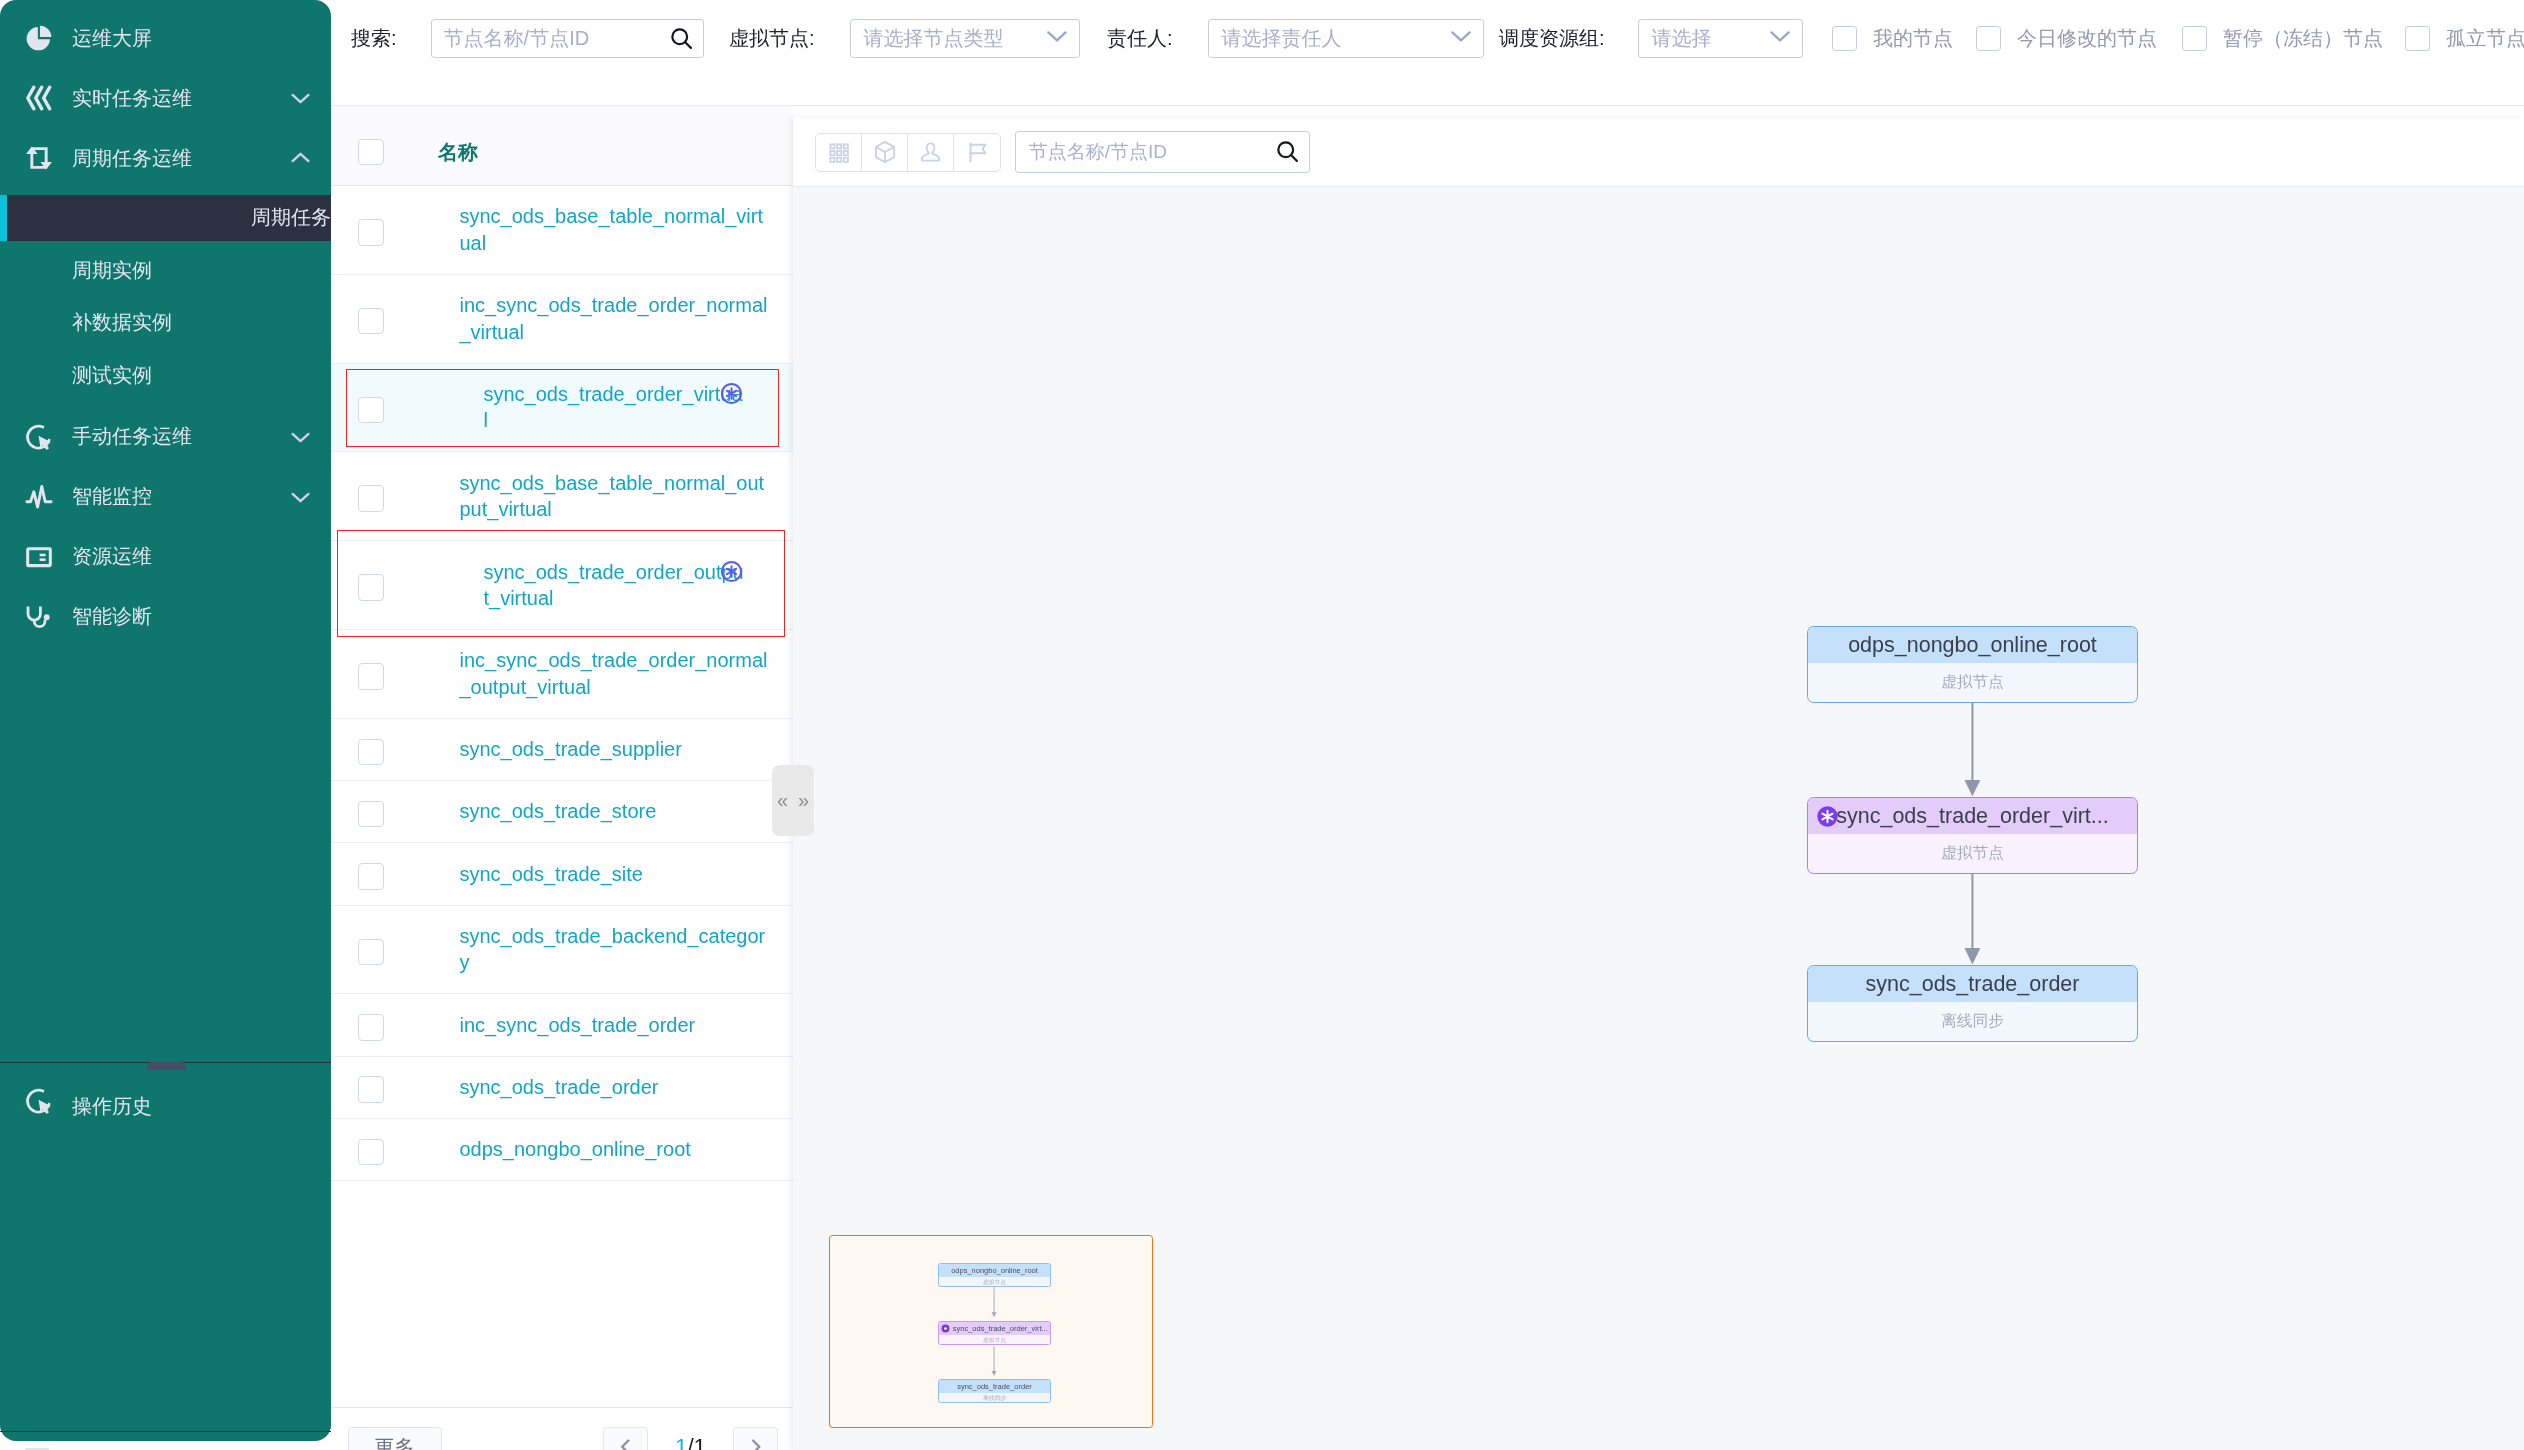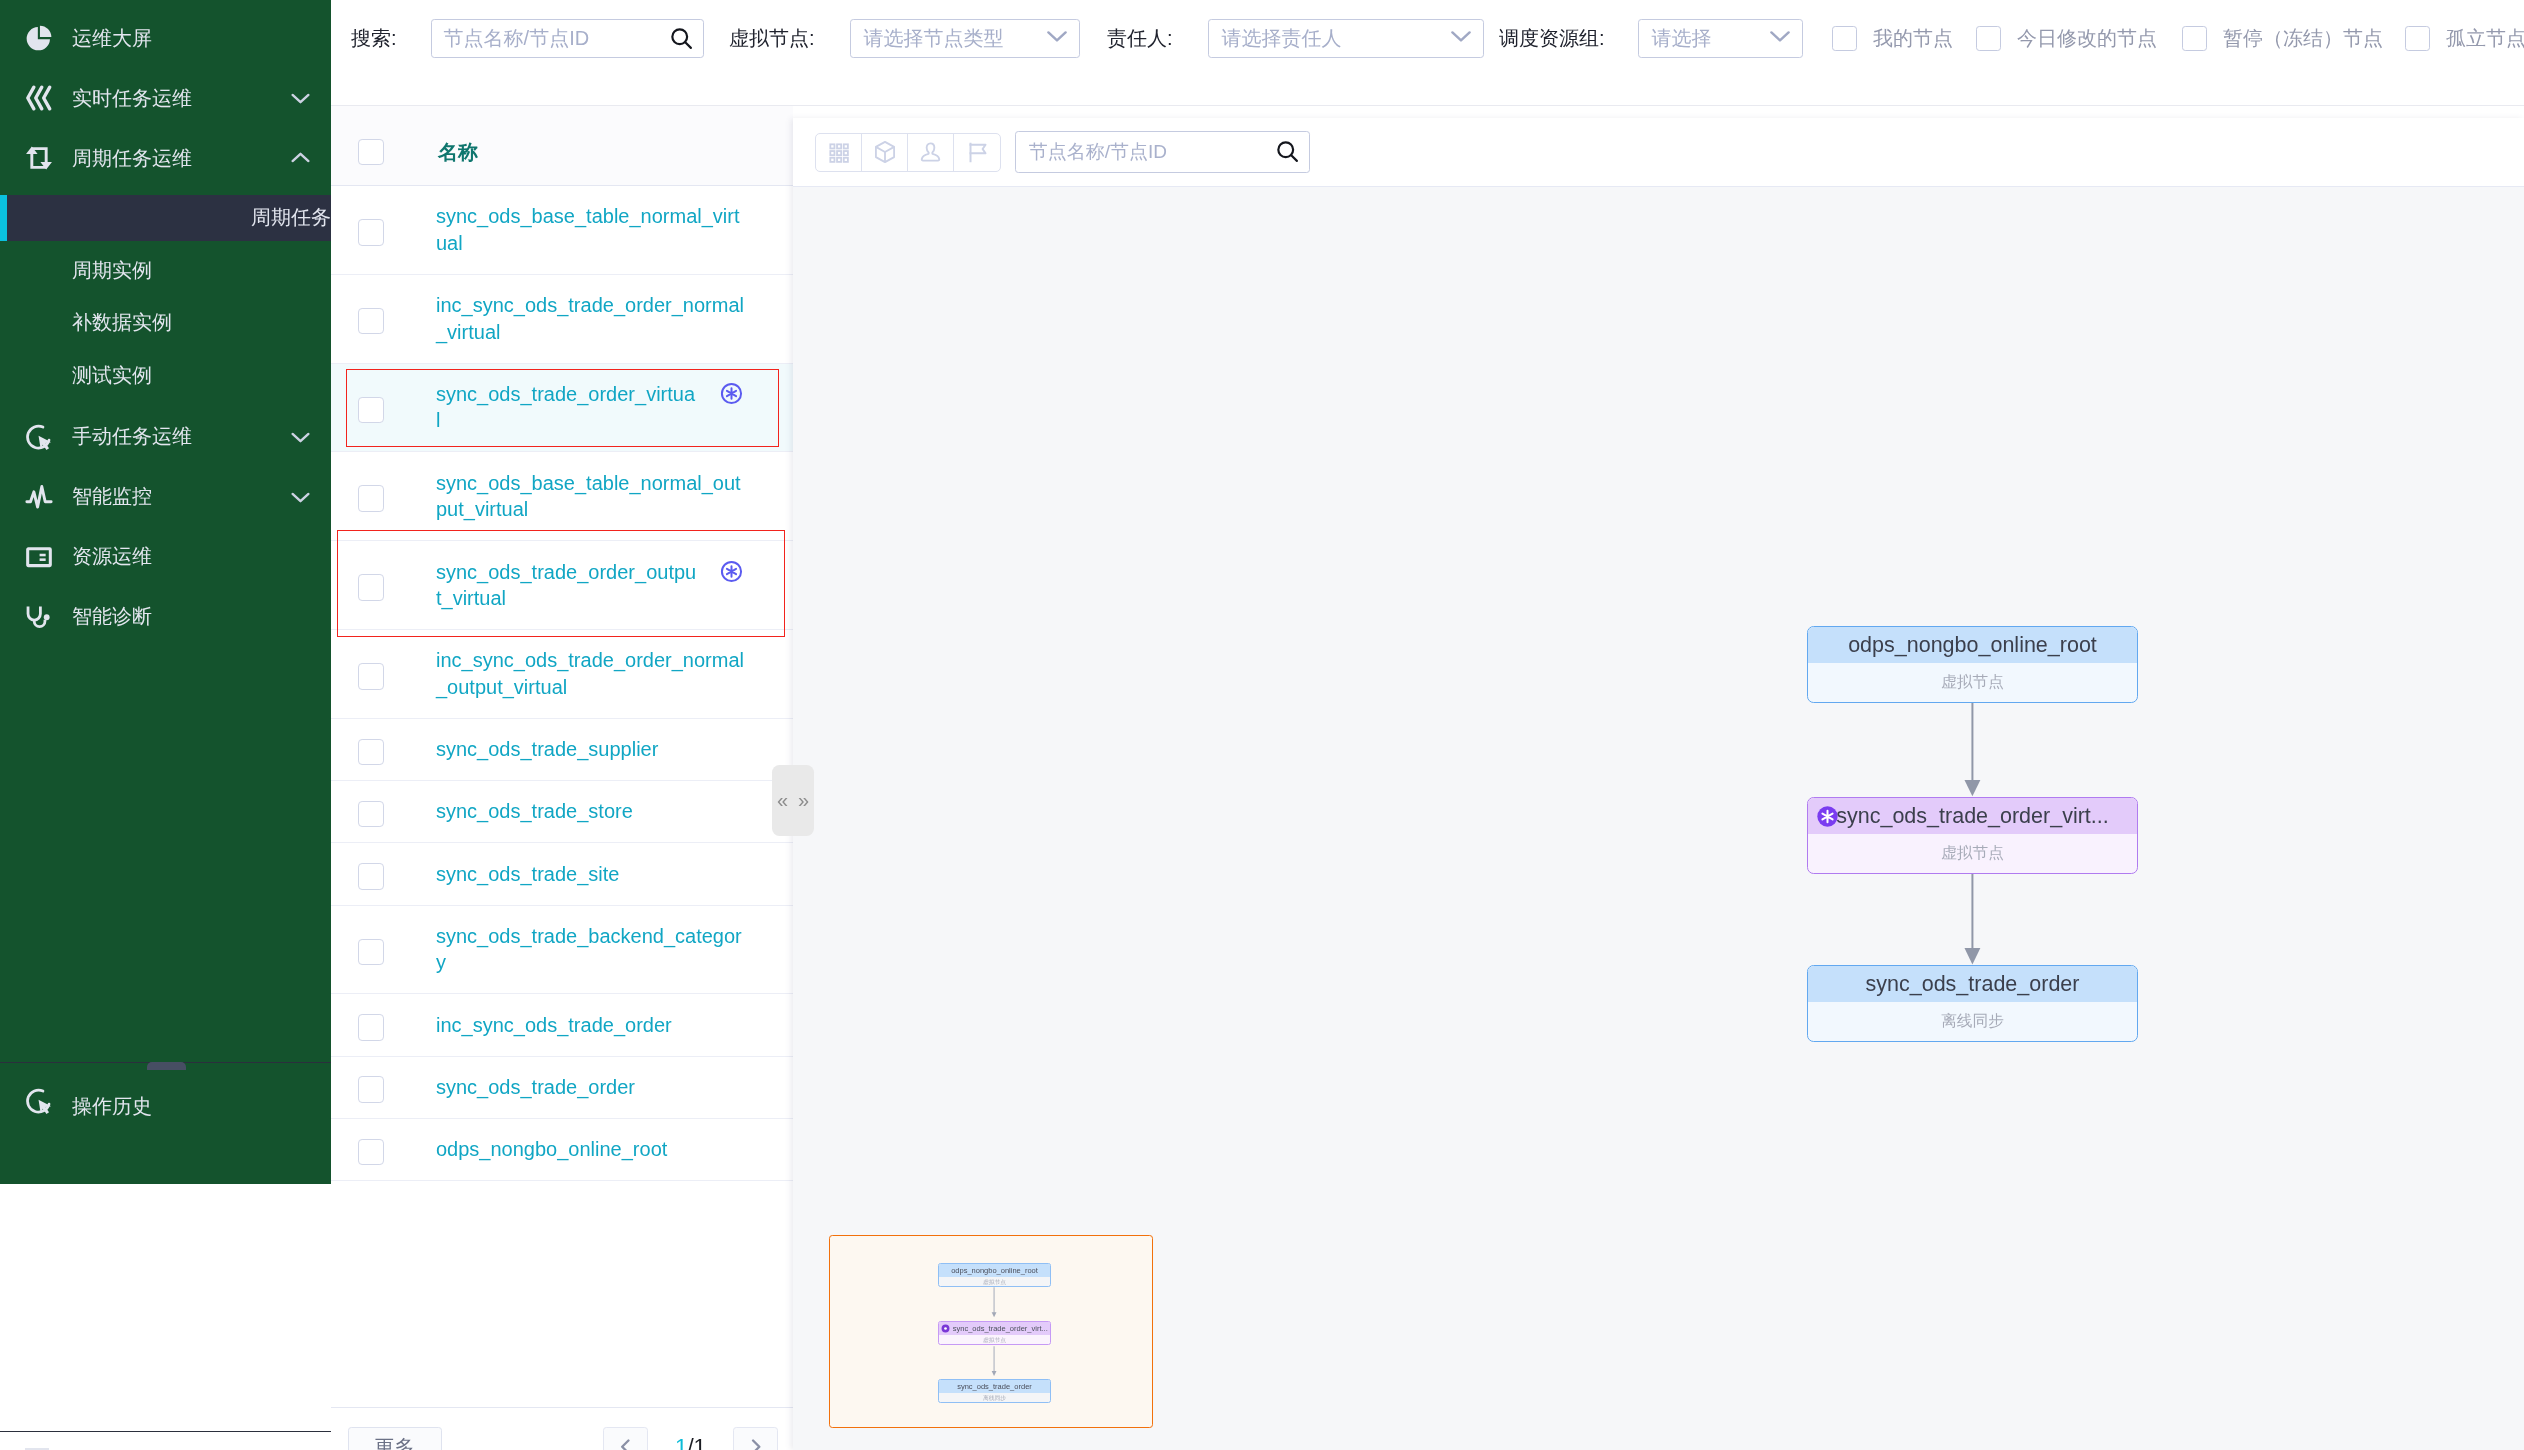--- a/index.html
+++ b/index.html
@@ -1,21 +1,21 @@
 <!DOCTYPE html>
 <html style="font-size:13.2px"><head>
 <meta charset="utf-8">
 <style>
 *{box-sizing:border-box;margin:0;padding:0;}
 html,body{width:2525px;height:1451px;overflow:hidden;}
 body{font-family:"Liberation Sans",sans-serif;background:#fff;font-size:16.6px;color:#333;}
 .app{display:flex;width:2525px;height:1451px;position:relative;}
 
 
-.sidebar{width:331px;height:1184px;background:#14532d;flex:0 0 331px;position:relative;color:#dfe2ec;}
+.sidebar{width:331px;height:1441px;background:#0f766e;flex:0 0 331px;position:relative;color:#dfe2ec;border-radius:16px;}
 .nav{padding-top:0;}
 .nav-item{height:45px;display:flex;align-items:center;position:relative;cursor:pointer;padding-left:25px;}
 .nav-item .ic{width:28px;height:28px;display:flex;align-items:center;justify-content:center;flex:0 0 28px;}
 .nav-item .lbl{margin-left:19px;font-size:20px;color:#e3e6ef;}
 .nav-item .chev{position:absolute;right:18px;top:50%;transform:translateY(-50%);display:flex;}
 .sub-item{height:46px;display:flex;align-items:center;padding-left:72px;font-size:20px;color:#e3e6ef;cursor:pointer;position:relative;}
 .sub-item.active{background:#2c3142;justify-content:flex-end;}
 .sub-item.active:before{content:"";position:absolute;left:0;top:0;bottom:0;width:6.6px;background:#0bc1de;}
 .side-divider{position:absolute;left:0;right:0;height:0.8px;background:#2b2f3d;}
 .side-handle{position:absolute;width:56px;height:10px;border-radius:5px 5px 0 0;background:#474e63;}
@@ -35,21 +35,21 @@
 .cbx{width:25px;height:25px;border:0.8px solid #c5cbe0;border-radius:3.3px;background:#fff;flex:0 0 25px;}
 .cbx-label{font-size:20px;color:#9499ad;margin-left:16px;white-space:nowrap;line-height:21.5px;}
 
 .body{flex:1;display:flex;min-height:0;position:relative;}
 
 
 .listpanel{width:462px;flex:0 0 462px;display:flex;flex-direction:column;position:relative;background:#fff;}
 .hcb{width:26.5px;height:26.5px;border:0.8px solid #d2d7e8;border-radius:4.1px;background:#fff;flex:0 0 26.5px;margin-left:26.5px;margin-top:13.2px;}
 .tbl-head{height:80px;display:flex;align-items:center;background:#fbfbfd;border-bottom:0.8px solid #e4e7f2;flex:0 0 80px;}
 .tbl-rows{flex:1;overflow:hidden;}
-.row{display:flex;align-items:center;border-bottom:0.8px solid #eceef6;position:relative;padding:17.4px 0;}
+.row{display:flex;align-items:center;border-bottom:0.8px solid #eceef6;position:relative;padding:17.4px 0;justify-content:center;}
 .row .rcb{position:absolute;left:26.5px;top:50%;margin-top:-10.8px;width:26.5px;height:26.5px;border:0.8px solid #d2d7e8;border-radius:4.1px;background:#fff;}
 .row .rname{margin-left:105px;font-size:20px;color:#11a6c4;line-height:26.5px;width:310px;word-break:break-all;}
 .row.hasstar .rname{width:262px;}
 .row.sel{background:#f1fafc;}
 .row .star{position:absolute;right:49px;top:17.4px;}
 .redbox{position:absolute;border:1.7px solid #f2231d;pointer-events:none;}
 .tbl-foot{height:44px;position:relative;border-top:0.8px solid #e4e7f2;flex:0 0 44px;}
 .btn-more{position:absolute;left:16.6px;top:19px;width:94px;height:40px;border:0.8px solid #dfe3ef;border-radius:3.3px;background:#fafbfd;display:flex;align-items:center;justify-content:center;font-size:20px;color:#6b7186;}
 .pg-btn{width:45px;height:40px;border:0.8px solid #e4e7f2;border-radius:3.3px;background:#fafbfd;display:flex;align-items:center;justify-content:center;}
 .pg-num{font-size:22.4px;color:#1b1d23;margin:0 0;width:85px;text-align:center;line-height:40px;}

